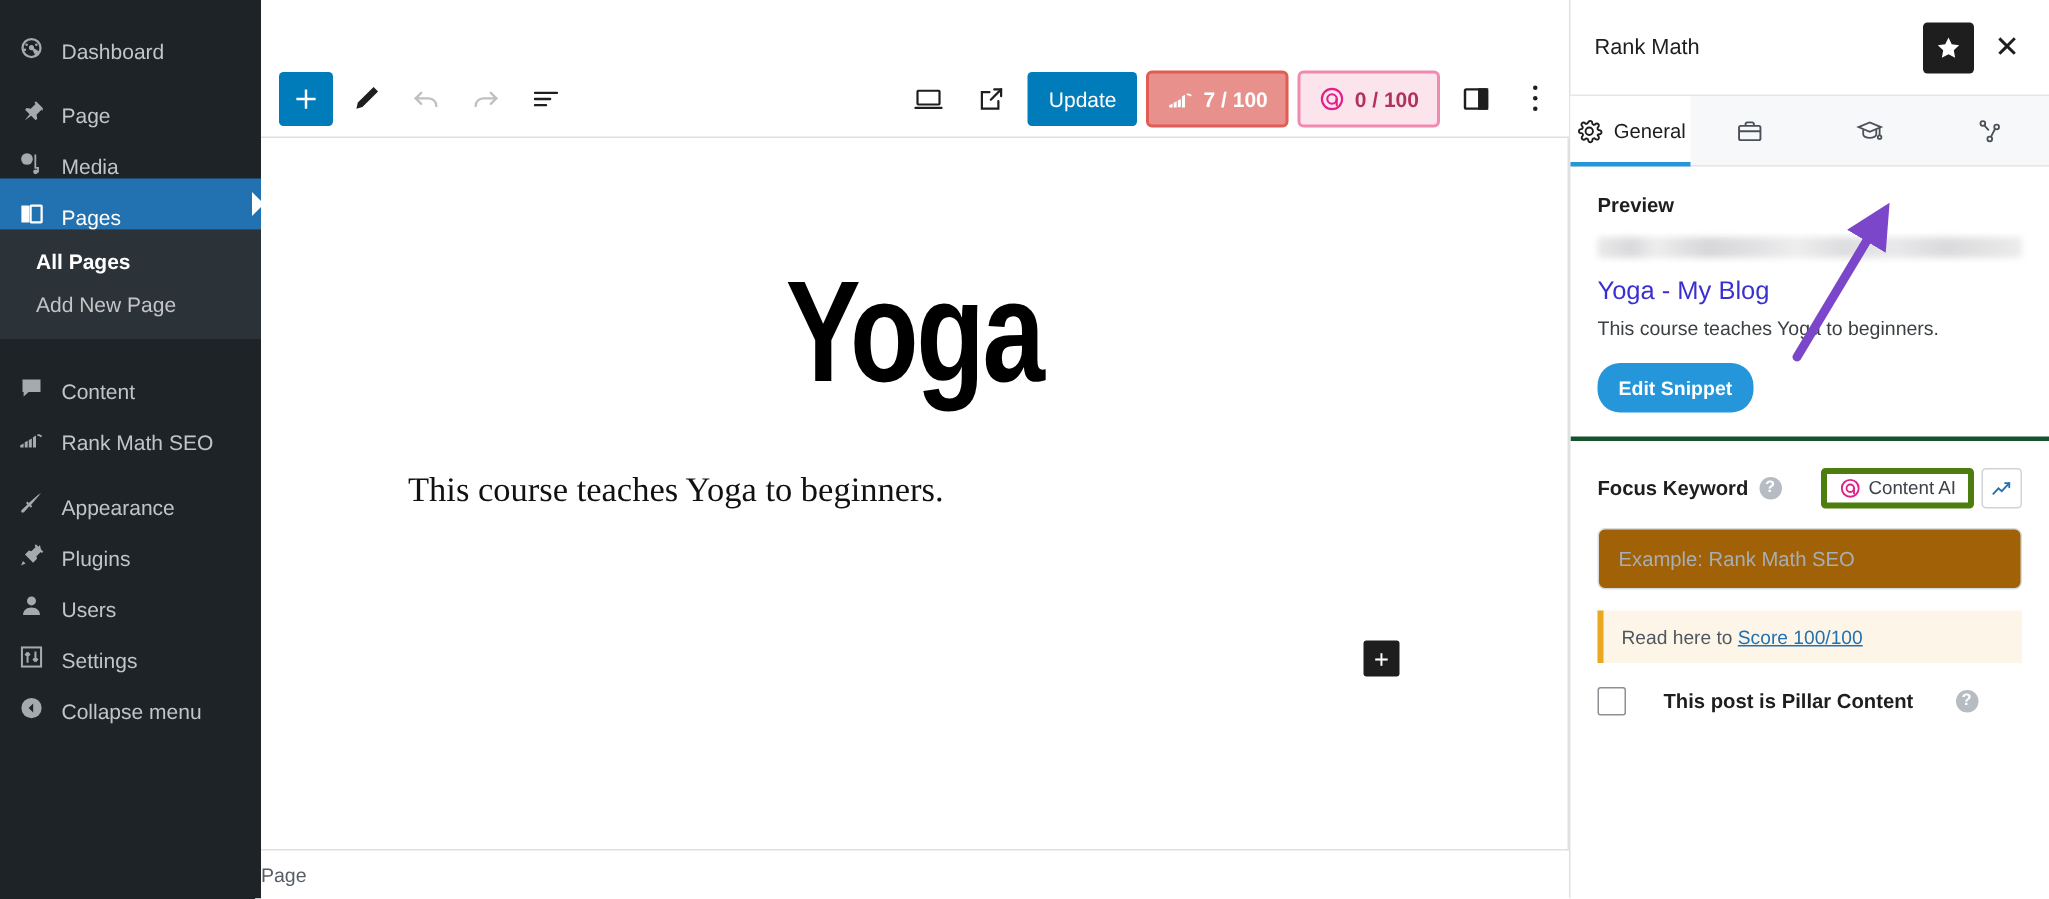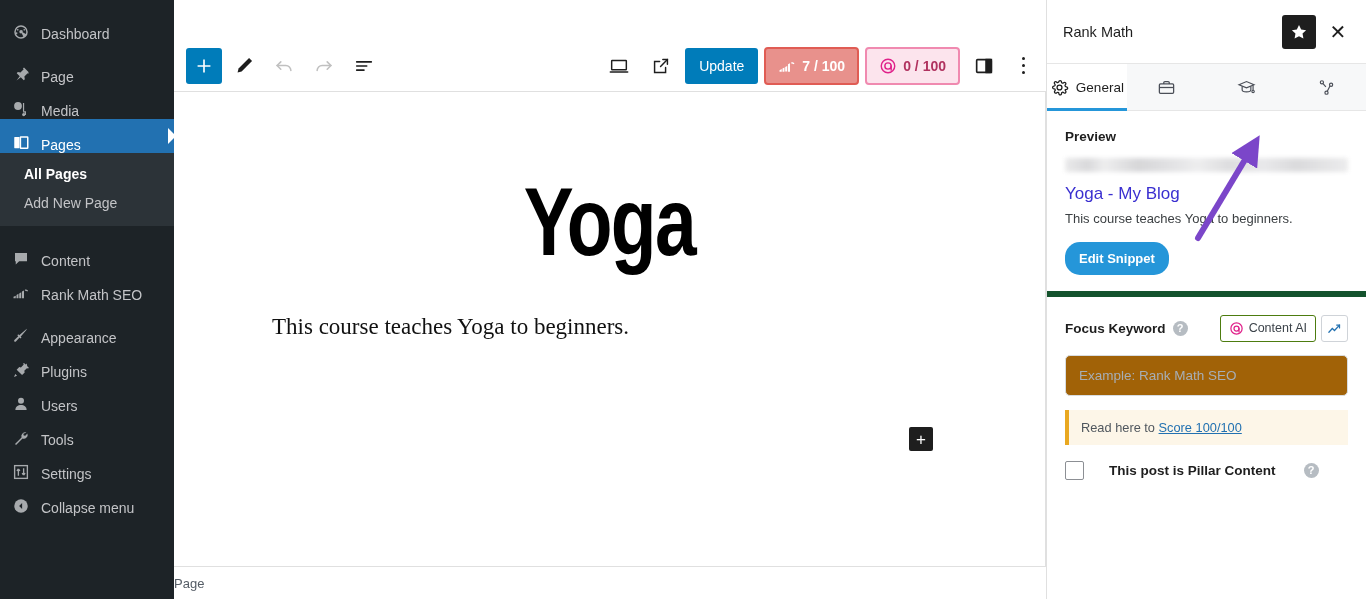--- a/index.html
+++ b/index.html
@@ -150,21 +150,21 @@
     gap: 7px; cursor: pointer; color: #4b4f58; font-size: 13.5px;
     position: relative; background: transparent;
   }
   .rm-tab.active { background: #fff; color: #1e1e1e; }
   .rm-tab.active::after {
     content: ""; position: absolute; left: 0; right: 0; bottom: -1px;
     height: 3px; background: #2596d9;
   }
   .rm-tab svg { width: 19px; height: 19px; display: block; }
   .rm-body { flex: 1 1 auto; overflow: hidden; }
-  .rm-section { padding: 18px 18px 16px 18px; border-bottom: 6px solid #14532d; }
+  .rm-section { padding: 18px 18px 16px 18px; border-bottom: 3px solid #14532d; }
   .rm-label {
     font-size: 13.5px; font-weight: bold; color: #1e1e1e; margin-bottom: 14px;
   }
   .snippet-url {
     height: 14px; margin-bottom: 12px; border-radius: 2px;
     background: linear-gradient(90deg,
       #e9e9ea 0%, #d8d8da 8%, #ededee 14%, #d5d5d7 26%, #e4e4e6 40%,
       #ededee 47%, #dcdcde 58%, #e8e8ea 70%, #d9d9db 82%, #ebebec 100%);
     filter: blur(2.2px); opacity: 0.95;
   }
@@ -181,21 +181,21 @@
   .fk-row { display: flex; align-items: center; margin-bottom: 13px; }
   .fk-label { font-size: 13.5px; font-weight: bold; color: #1e1e1e; }
   .help-ico {
     width: 15px; height: 15px; border-radius: 50%; background: #b6bcc2;
     color: #fff; font-size: 11px; font-weight: bold; display: inline-flex;
     align-items: center; justify-content: center; margin-left: 7px; cursor: pointer;
   }
   .fk-actions { margin-left: auto; display: flex; align-items: center; gap: 5px; }
   .content-ai-btn {
     display: flex; align-items: center; gap: 5px; height: 27px;
-    padding: 0 8px; border: 1px solid #4d7c0f; border-radius: 3px;
+    padding: 0 8px; border: 4px solid #4d7c0f; border-radius: 3px;
     background: #fff; font-size: 12.5px; color: #3c434a; cursor: pointer;
     font-family: "Liberation Sans", sans-serif;
   }
   .content-ai-btn svg { width: 15px; height: 15px; display: block; }
   .trend-btn {
     width: 27px; height: 27px; border: 1px solid #cfd3d8; border-radius: 3px;
     background: #fff; display: flex; align-items: center; justify-content: center;
     cursor: pointer;
   }
   .trend-btn svg { width: 15px; height: 15px; display: block; }
@@ -327,28 +327,20 @@
     <div class="wp-item">
       <span class="ico">
         <svg viewBox="0 0 24 24" fill="currentColor">
             <circle cx="12" cy="7.5" r="4"></circle>
             <path d="M4.5 20c0-4.2 3.4-6.6 7.5-6.6s7.5 2.4 7.5 6.6z"></path>
           </svg>
       </span>
       <span>Users</span>
     </div>
 
-    <div class="wp-item">
-      <span class="ico">
-        <svg viewBox="0 0 24 24" fill="currentColor">
-            <path d="M19.3 4.7a5.2 5.2 0 00-6.6 6.5L4 19.9l1.4 1.4 8.6-8.6a5.2 5.2 0 006.6-6.6l-2.9 2.9-2.1-.5-.5-2.1z"></path>
-          </svg>
-      </span>
-      <span>Tools</span>
-    </div>
 
     <div class="wp-item">
       <span class="ico">
         <svg viewBox="0 0 24 24" fill="none" stroke="currentColor" stroke-width="1.8">
             <rect x="3.5" y="3.5" width="17" height="17"></rect>
             <path d="M8.5 17V8M8.5 8L6.5 10.5M8.5 8l2 2.5M15.5 7v9M15.5 16l-2-2.5M15.5 16l2-2.5"></path>
           </svg>
       </span>
       <span>Settings</span>
     </div>

